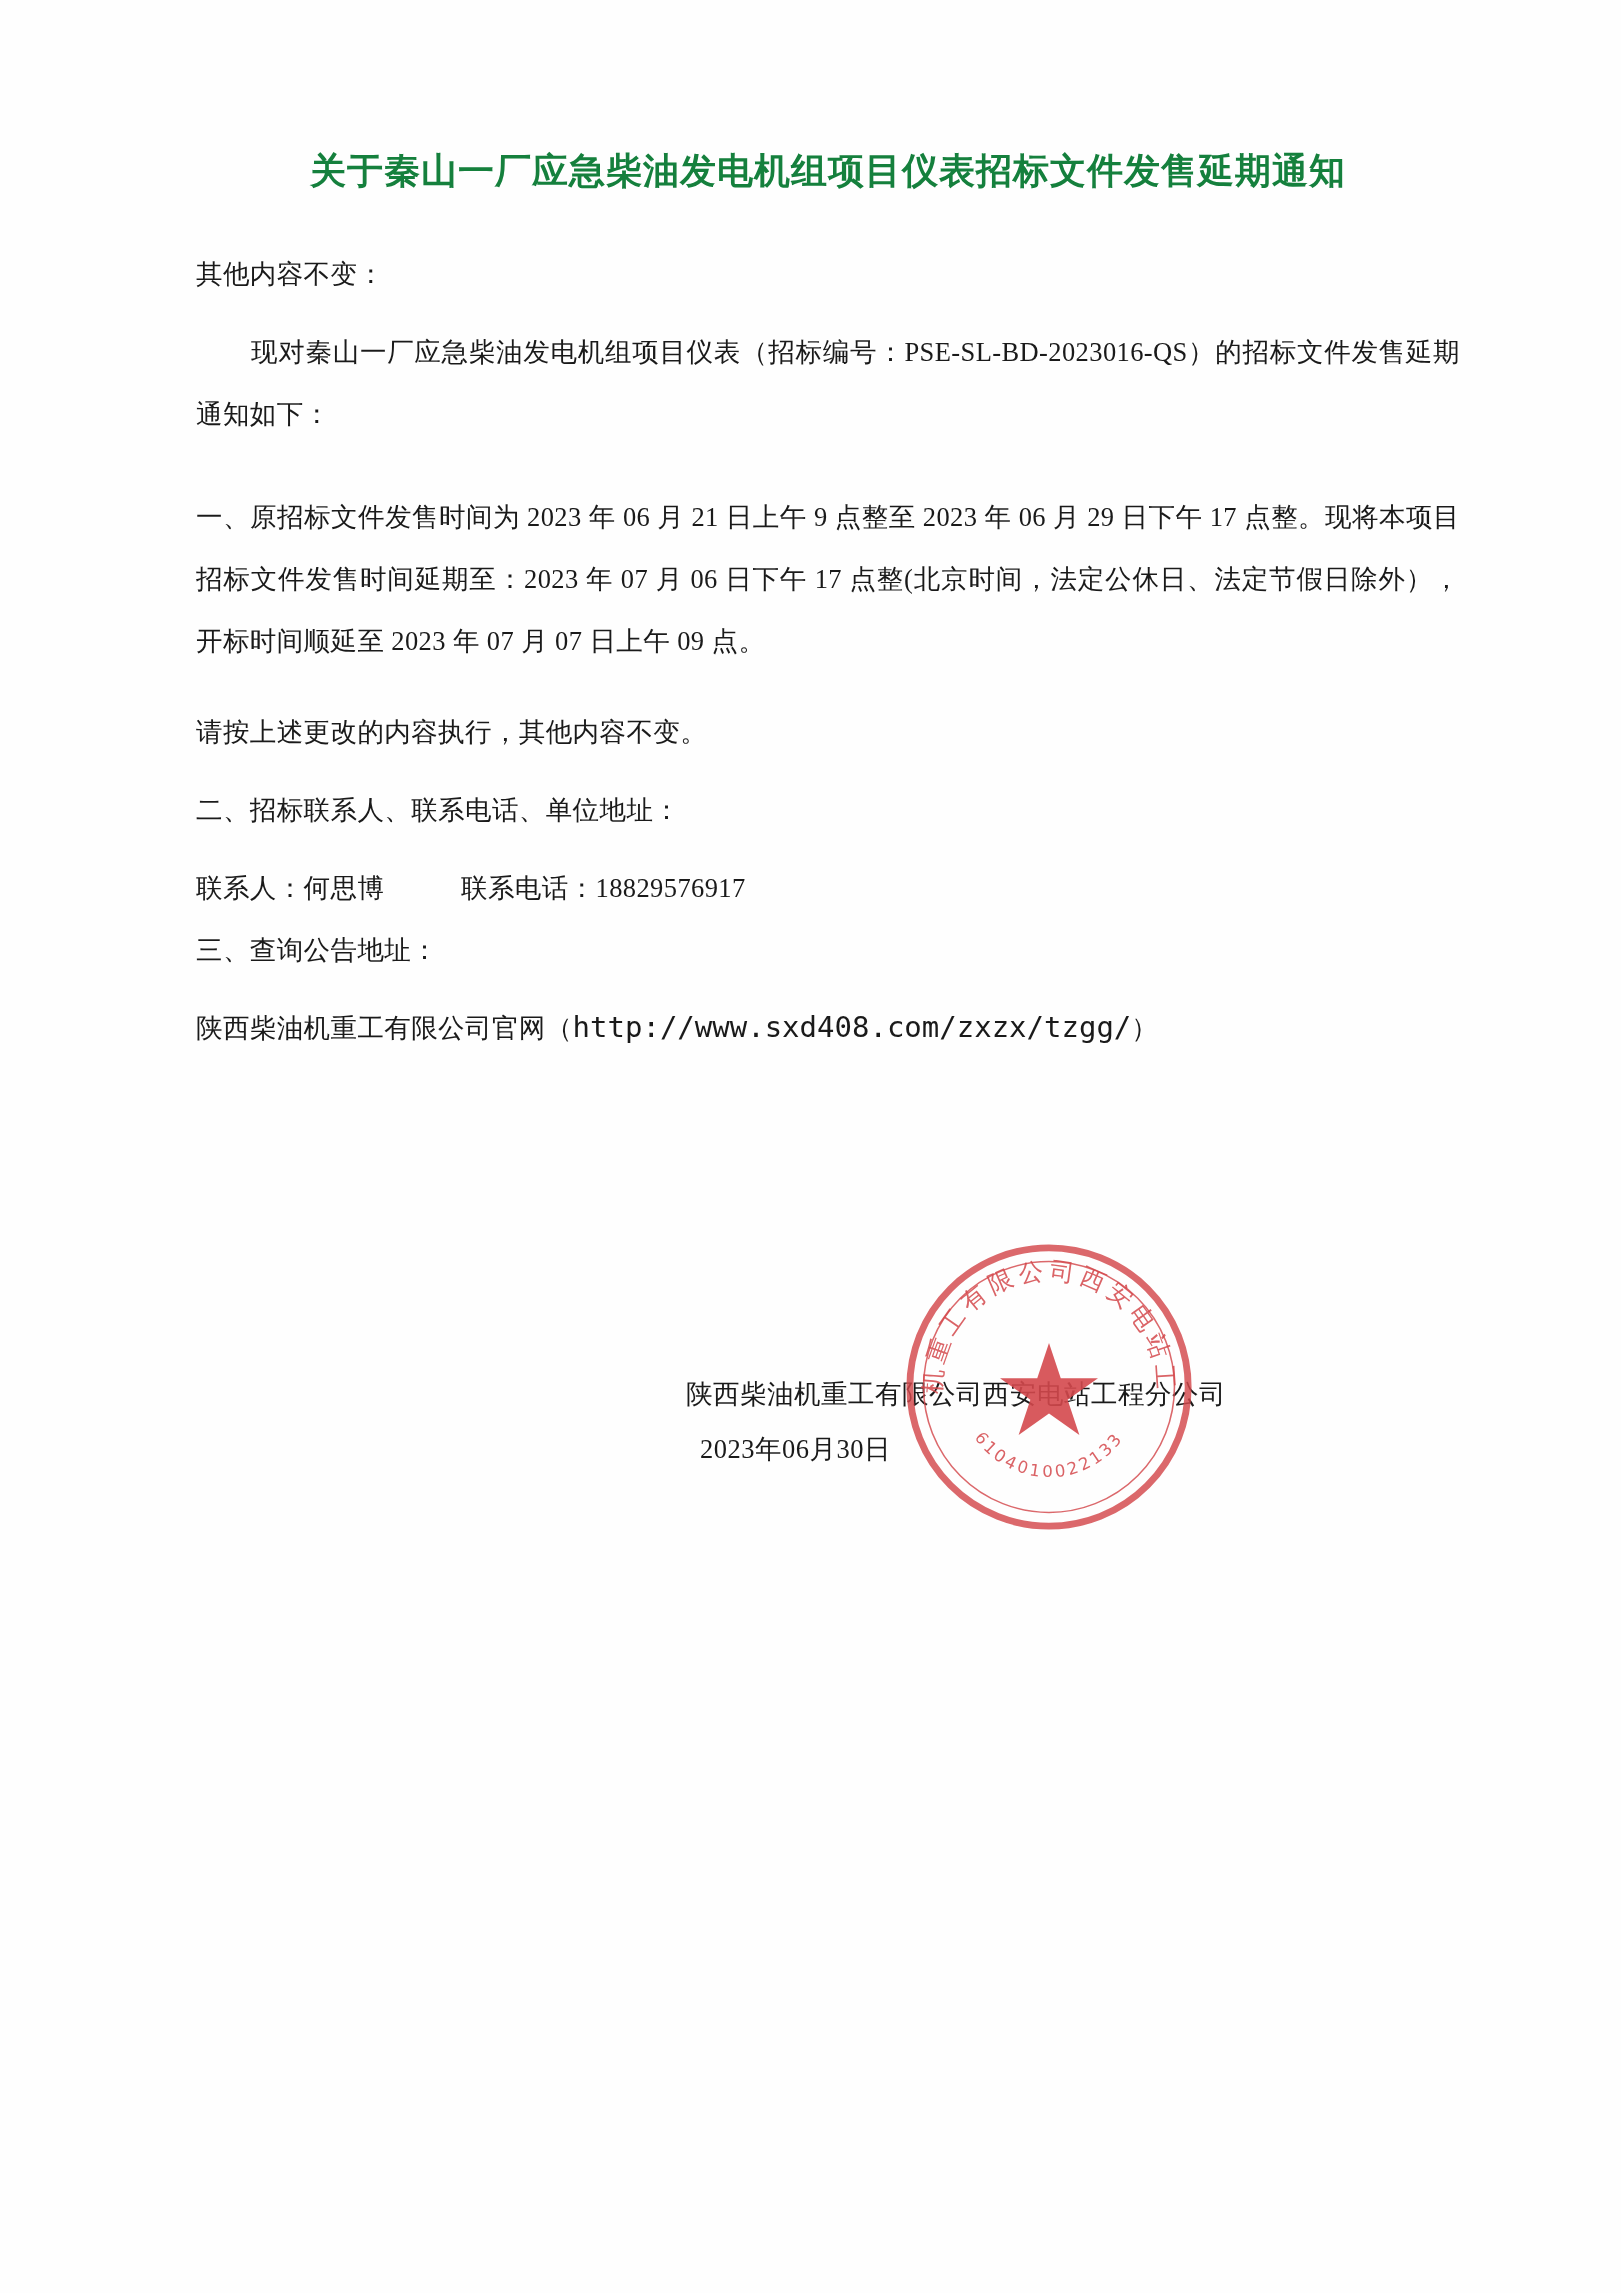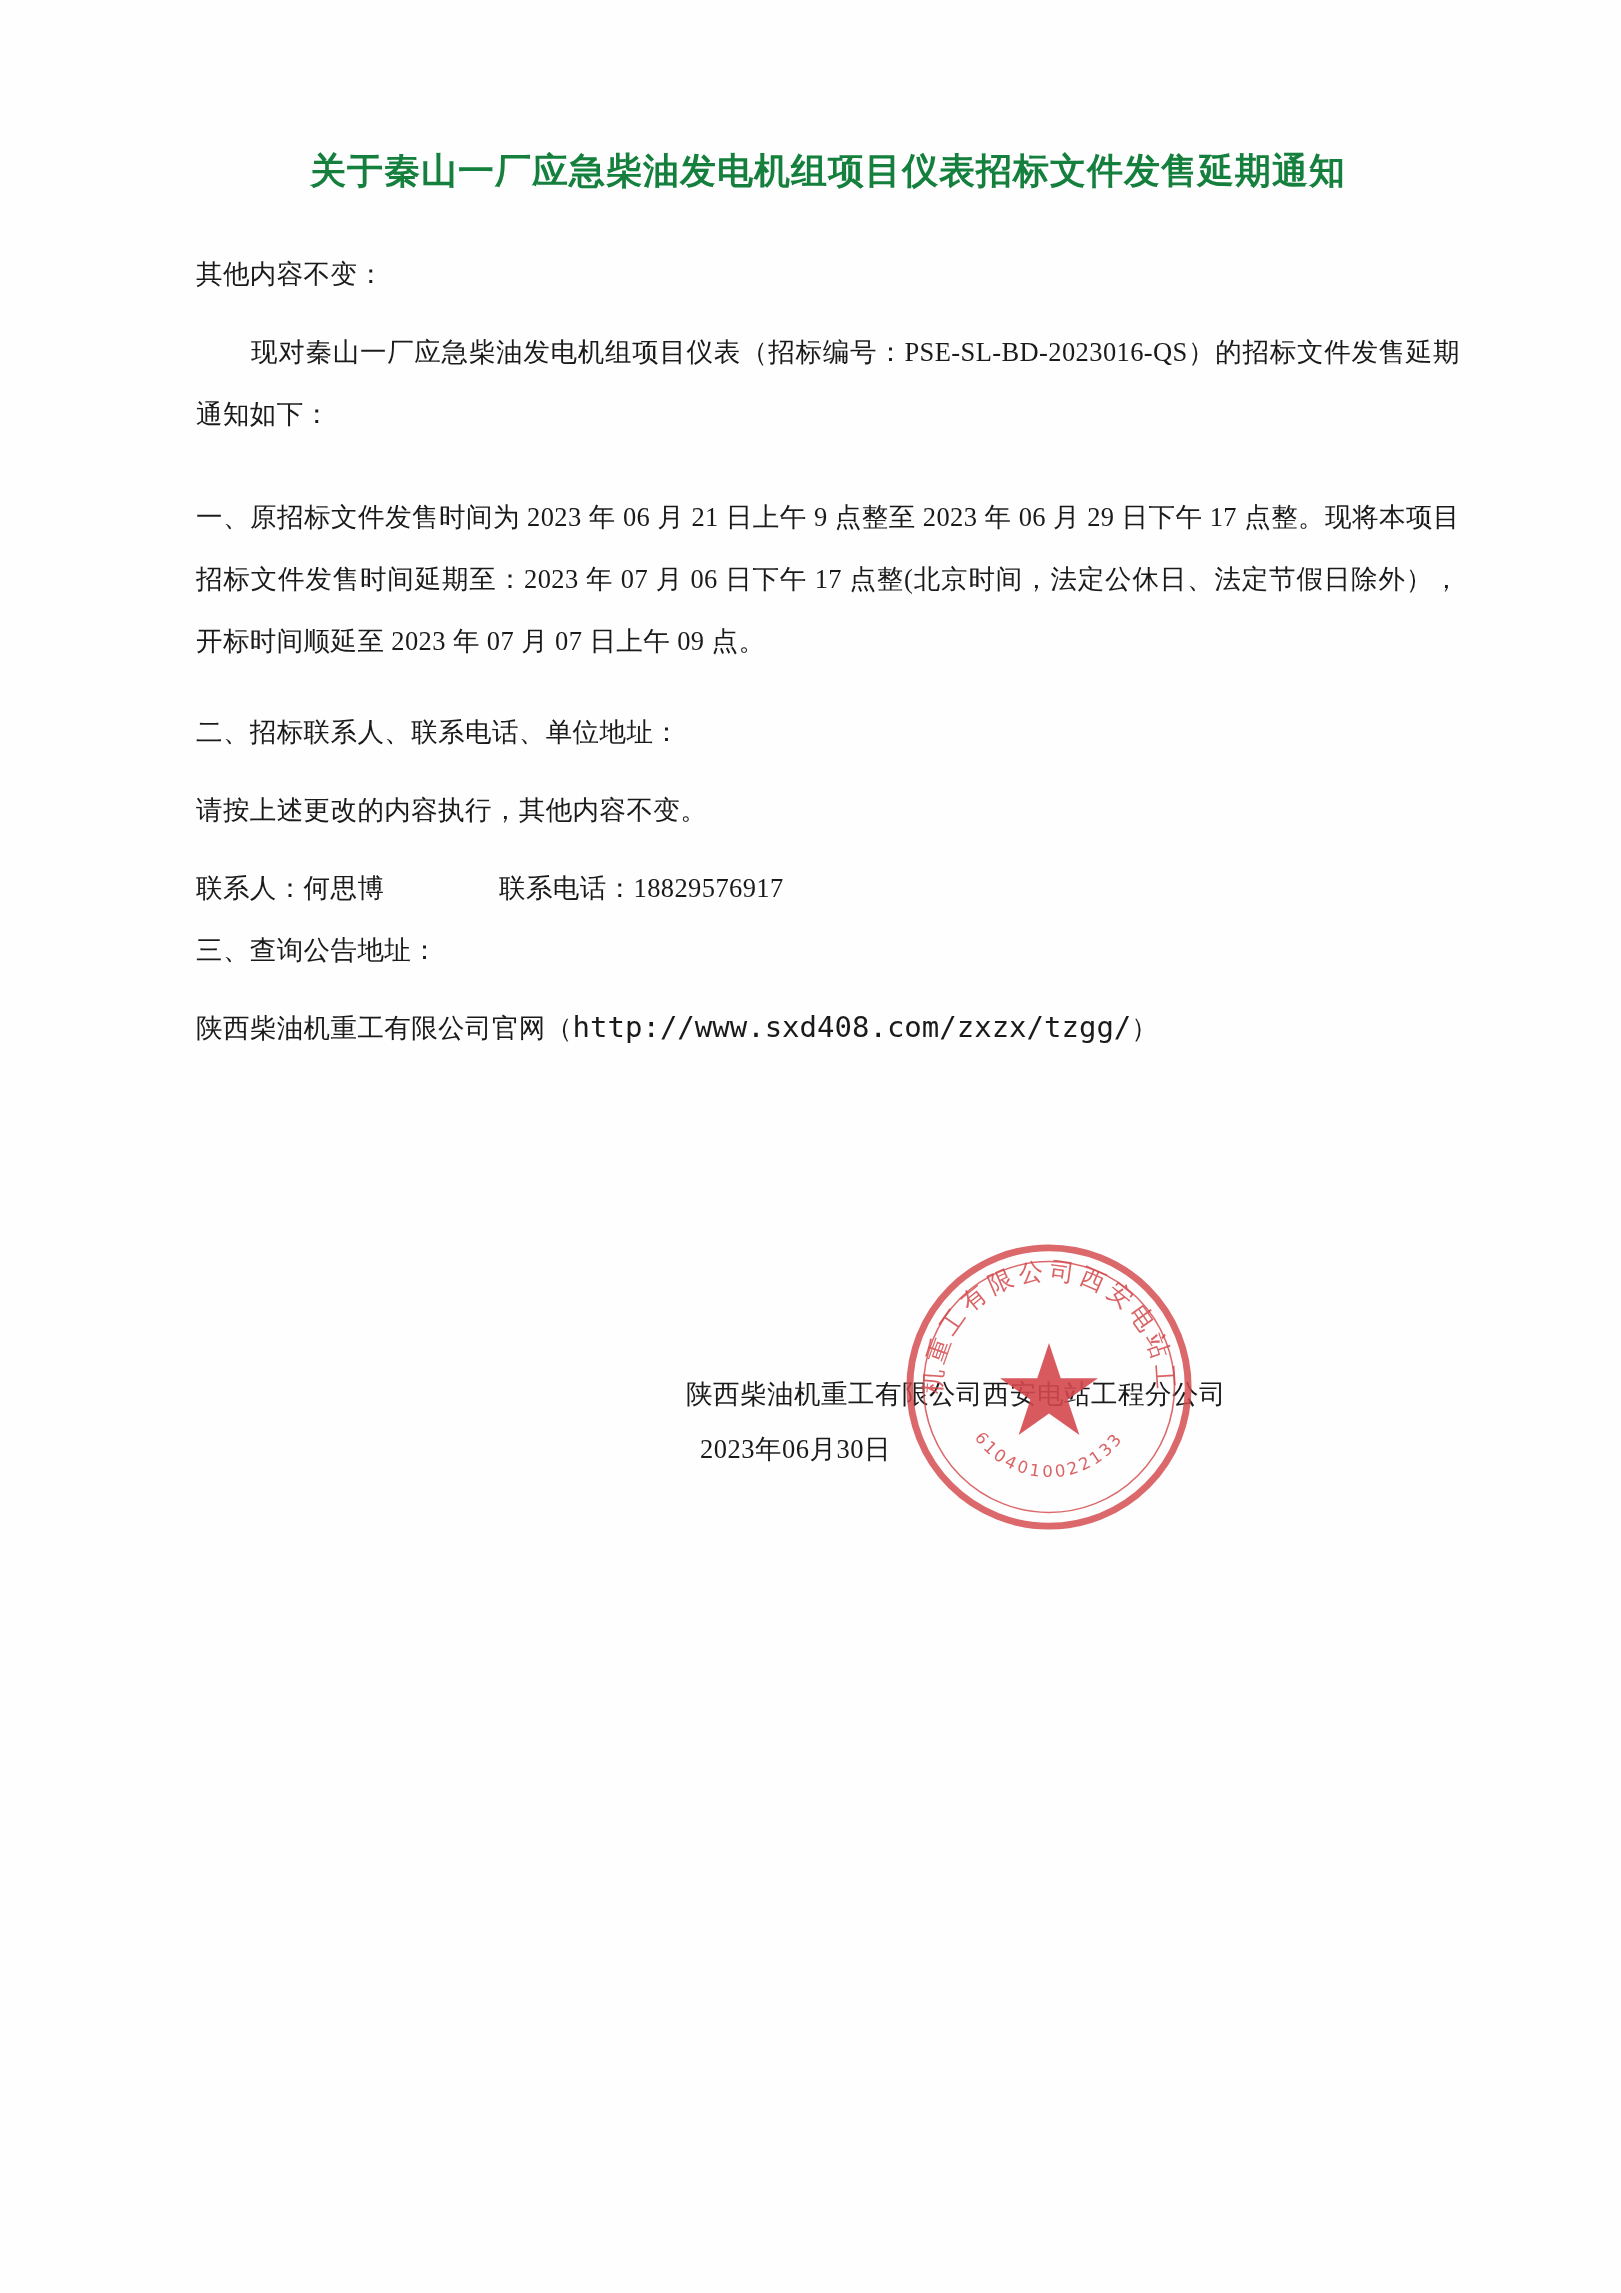--- a/index.html
+++ b/index.html
@@ -51,21 +51,20 @@
   .mono {
     font-family: "DejaVu Sans Mono", monospace;
     font-size: 29px;
     letter-spacing: 0px;
   }
   .contact-row {
     display: flex;
     font-size: 26.5px;
     line-height: 62px;
     letter-spacing: 0.4px;
-    gap: 38px;
   }
   .contact-row .col-a { width: 265px; }
   .signature-block {
     position: absolute;
     left: 686px;
     top: 1367px;
     width: 745px;
     text-align: left;
     font-size: 26.5px;
     line-height: 55px;
@@ -98,23 +97,23 @@
     <p class="para">其他内容不变：</p>
 
     <p class="para indent">现对秦山一厂应急柴油发电机组项目仪表（招标编号：PSE-SL-BD-2023016-QS）的招标文件发售延期通知如下：</p>
 
     <div class="gap-md"></div>
 
     <p class="para">一、原招标文件发售时间为 2023 年 06 月 21 日上午 9 点整至 2023 年 06 月 29 日下午 17 点整。现将本项目招标文件发售时间延期至：2023 年 07 月 06 日下午 17 点整(北京时间，法定公休日、法定节假日除外），开标时间顺延至 2023 年 07 月 07 日上午 09 点。</p>
 
     <div class="gap-sm"></div>
 
+    <p class="para">请按上述更改的内容执行，其他内容不变。</p>
+
     <p class="para">二、招标联系人、联系电话、单位地址：</p>
-
-    <p class="para">请按上述更改的内容执行，其他内容不变。</p>
 
     <div class="contact-row">
       <div class="col-a">联系人：何思博</div>
       <div>联系电话：18829576917</div>
     </div>
 
 
     <p class="para">三、查询公告地址：</p>
 
     <p class="para"><span>陕西柴油机重工有限公司官网（</span><span class="mono">http://www.sxd408.com/zxzx/tzgg/</span><span>）</span></p>

